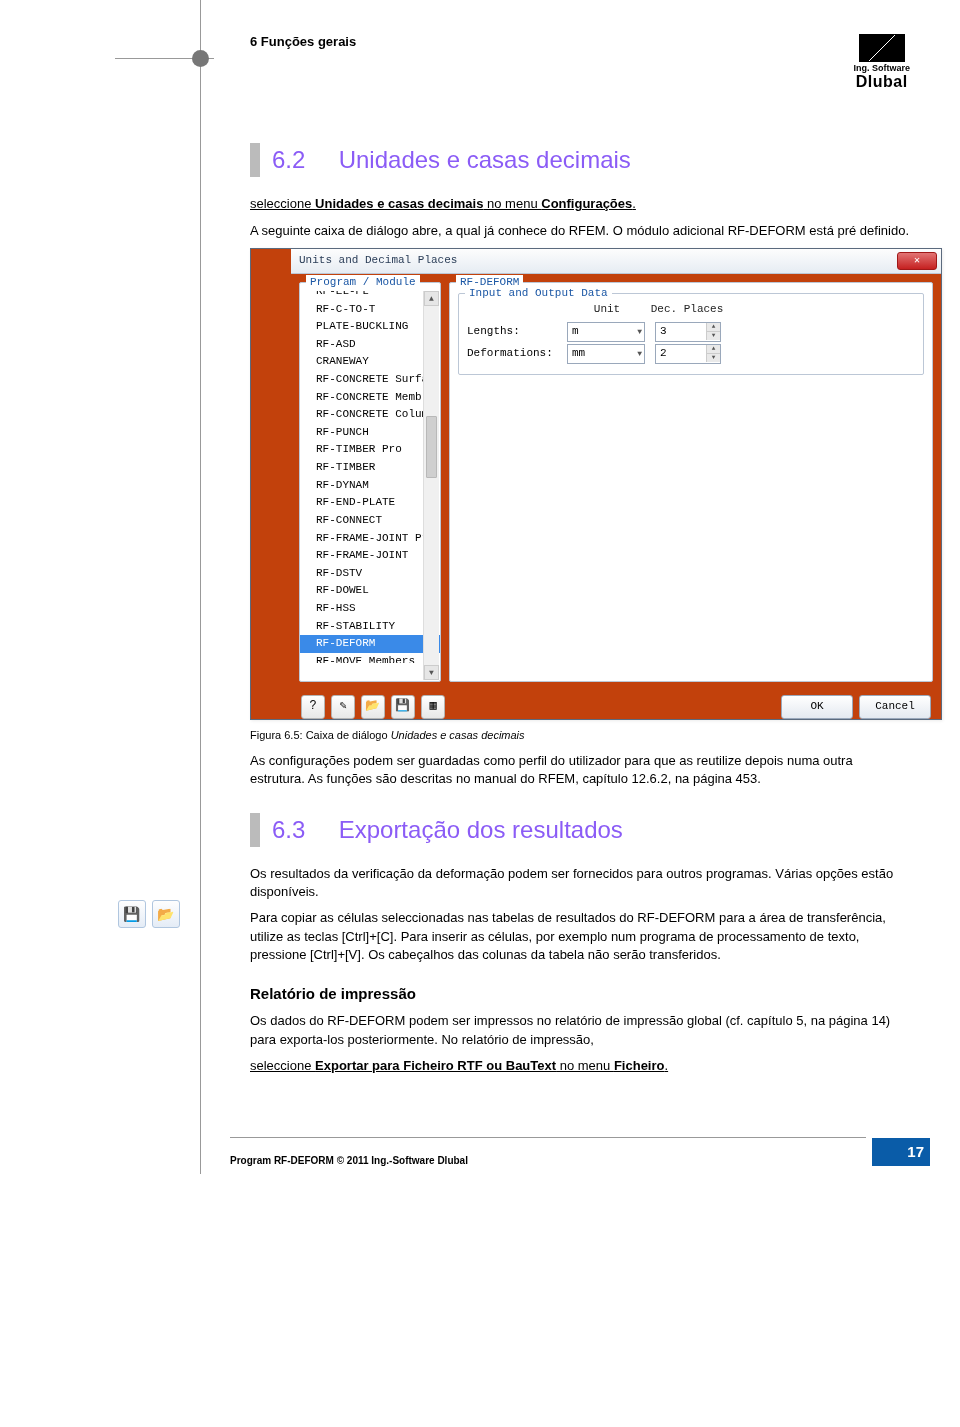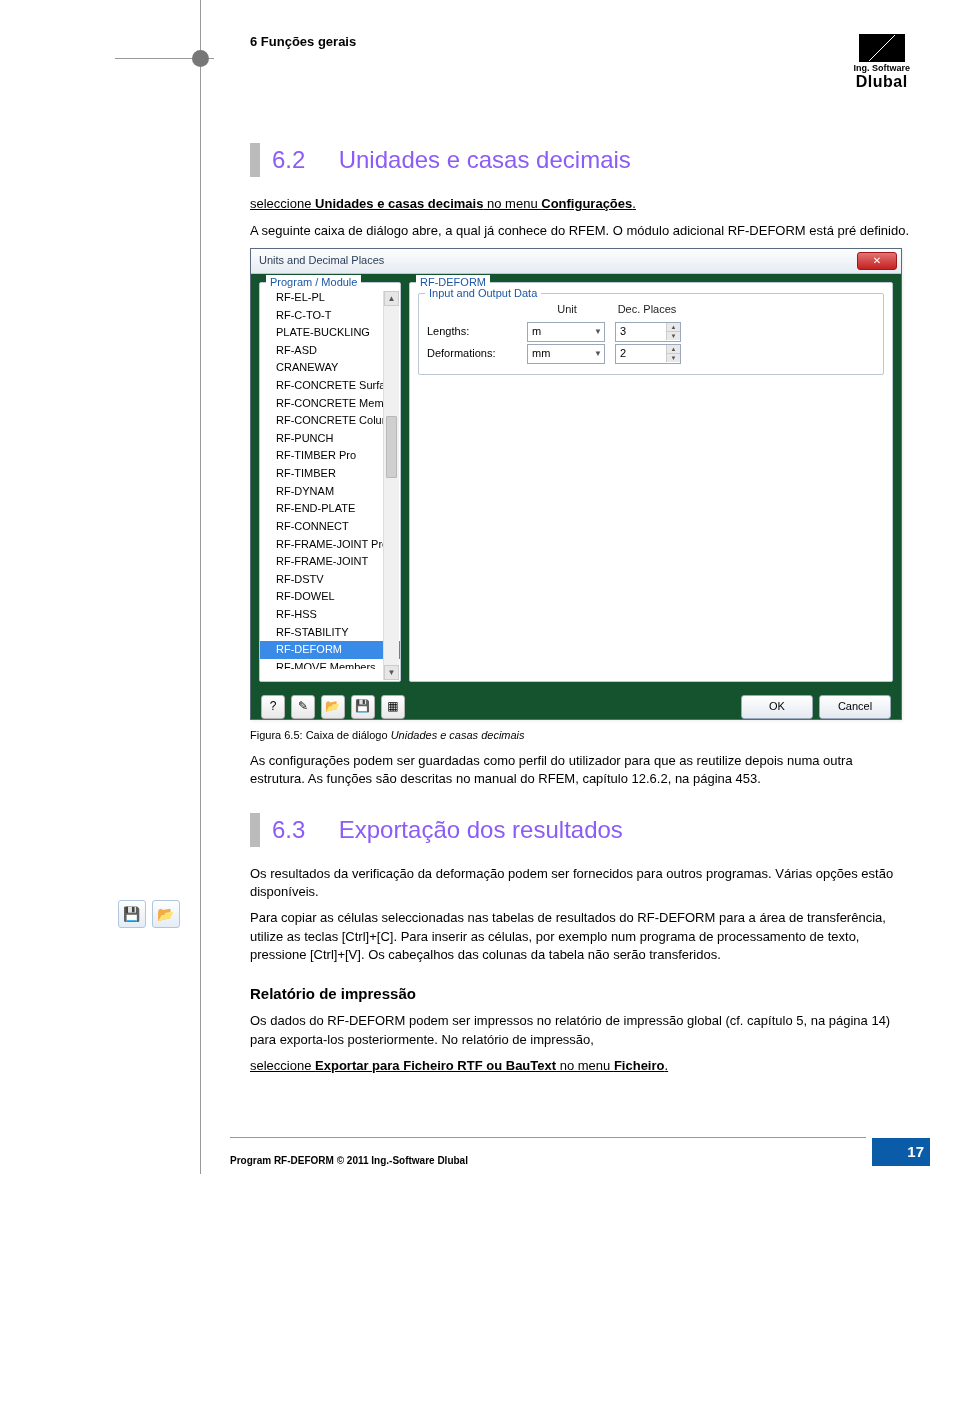--- a/index.html
+++ b/index.html
@@ -20,29 +20,29 @@
   h2.sec .num { display:inline-block; width:60px; }
   .content p { margin:8px 0; }
   .indent { margin-left:22px;text-decoration:underline; }
   .bold { font-weight:bold; }
   .italic { font-style:italic; }
   .caption { font-size:11px; margin:6px 0 12px 0; }
   .sub-h { font-weight:bold; font-size:15px; margin:18px 0 8px 0; }
   .sub-h.blue { color:#000000; }
 
   
-  .dialog { width:650px; height:470px; border:1px solid #5b6a7e; background:#14532d; font-family:Liberation Sans, sans-serif; font-size:11px; margin:8px 0 6px 0; box-shadow:1px 1px 3px rgba(0,0,0,0.08); }
+  .dialog { width:650px; height:470px; border:1px solid #5b6a7e; background:#c2410c; font-family:Liberation Mono, monospace; font-size:11px; margin:8px 0 6px 0; box-shadow:1px 1px 3px rgba(0,0,0,0.08);padding-left:40px; }
   .titlebar { height:24px; background:linear-gradient(#fdfdfd,#e6ecf3); border-bottom:1px solid #bcc7d6; display:flex; align-items:center; padding:0 4px 0 8px; justify-content:space-between; }
   .titlebar .ttl { color:#2a3d57; }
   .closebtn { width:38px; height:16px; border-radius:3px; background:linear-gradient(#e27474,#c52020); color:#fff; font-size:10px; text-align:center; line-height:15px; border:1px solid #a01818; }
   .dlg-body { display:flex; height:400px; padding:8px; gap:8px; }
   .panel { border:1px solid #bcc7d6; border-radius:2px; position:relative; background:#fff; }
   .panel .legend { position:absolute; top:-8px; left:6px; background:#fff; padding:0 4px; color:#1b57a5; font-size:11px; }
   .left-panel { width:140px; height:398px; }
-  .module-list { overflow:hidden; height:380px; margin:6px 0 0 0; padding:0; list-style:none; }
+  .module-list { overflow:hidden; height:380px; margin:0 0 0 0; padding:0; list-style:none; }
   .module-list li { padding:1px 0 1px 16px; white-space:nowrap; overflow:hidden; text-overflow:clip; font-size:11px; color:#000; }
   .module-list li.sel { background:#3a8ae8; color:#fff; }
   .scrollbar { position:absolute; right:1px; top:8px; bottom:1px; width:15px; background:#f0f0f0; border-left:1px solid #ddd; display:flex; flex-direction:column; }
   .sb-arrow { height:15px; background:#e6e6e6; display:flex; align-items:center; justify-content:center; font-size:8px; color:#555; border:1px solid #ccc; box-sizing:border-box; }
   .sb-track { flex:1; position:relative; }
   .sb-thumb { position:absolute; left:2px; right:2px; top:110px; height:60px; background:#cfcfcf; border:1px solid #b8b8b8; border-radius:1px; }
   .right-panel { flex:1; height:398px; }
   .inner-group { border:1px solid #bcc7d6; border-radius:2px; margin:10px 8px 0 8px; padding:8px; position:relative; }
   .inner-group .legend2 { position:absolute; top:-8px; left:6px; background:#fff; padding:0 4px; color:#1b57a5; font-size:11px; }
   .hdr-row { display:flex; color:#222; font-size:11px; margin-bottom:4px; }

